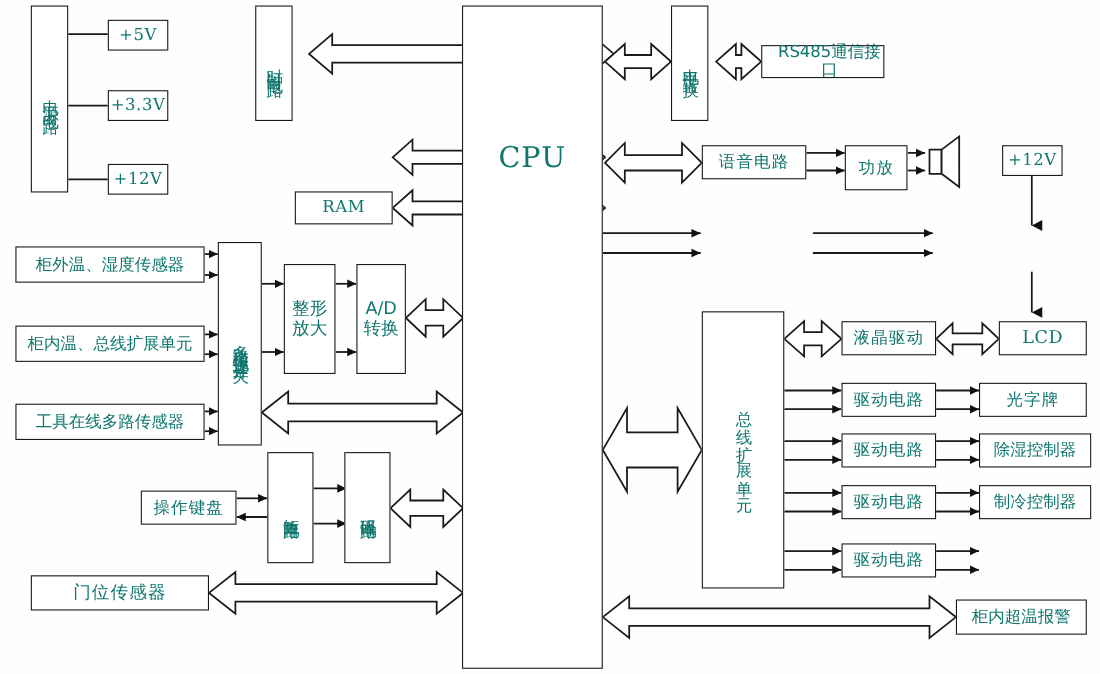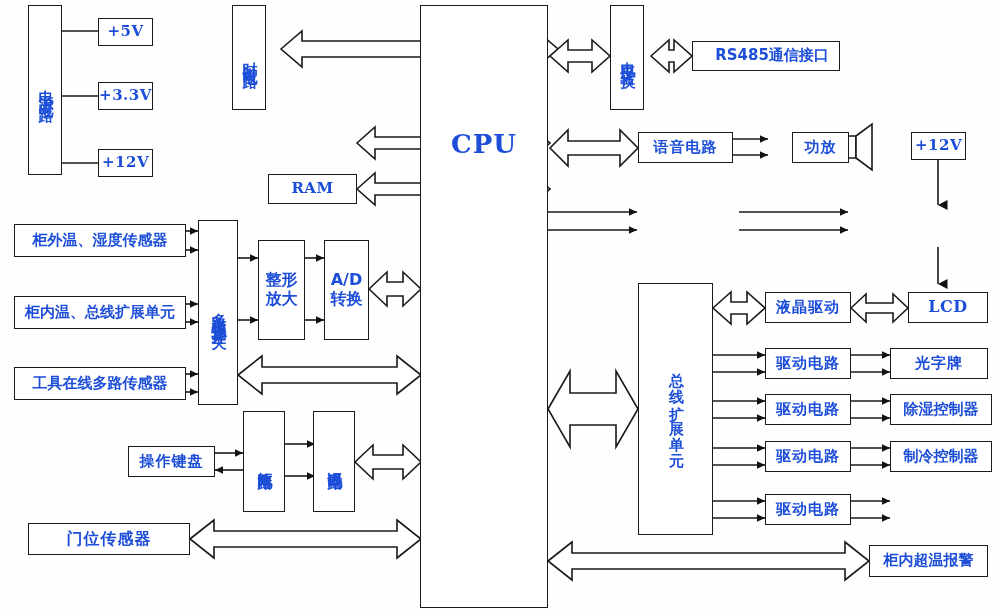--- a/index.html
+++ b/index.html
@@ -12,25 +12,24 @@
   }
   #svgroot{position:absolute;left:0;top:0;width:1000px;height:613px;}
 
   .box{
     position:absolute;
     box-sizing:border-box;
     border:1.6px solid #1a1a1a;
     background:#ffffff;
     display:flex;align-items:center;justify-content:center;
     text-align:center;
-    color:#1d4ed8;
+    color:#0f766e;
     line-height:1.05;
     font-size:15px;
     letter-spacing:0.5px;
-    font-weight:bold;
   }
   .vert{
     writing-mode:vertical-rl;
     text-orientation:upright;
     letter-spacing:6px;
   }
   .vert2{
     writing-mode:vertical-rl;
     text-orientation:upright;
     letter-spacing:2px;
@@ -264,28 +263,28 @@
   </div>
 
   <div class="box cpu" style="left:420px;top:5px;width:128px;height:603px;">
     <span>CPU</span>
   </div>
 
   <div class="box vert" style="left:610px;top:5px;width:34px;height:105px;letter-spacing:4px;">
     <span>电平转换</span>
   </div>
 
-  <div class="box" style="left:692px;top:41px;width:148px;height:30px;font-size:15px;letter-spacing:0px;padding-left:12px;">
+  <div class="box" style="left:692px;top:41px;width:112px;height:30px;font-size:15px;letter-spacing:0px;padding-left:12px;">
     <span>RS485通信接口</span>
   </div>
 
   <div class="box" style="left:638px;top:132px;width:95px;height:31px;letter-spacing:1px;">
     <span>语音电路</span>
   </div>
-  <div class="box" style="left:792px;top:132px;width:57px;height:31px;letter-spacing:1px;">
+  <div class="box" style="left:768px;top:132px;width:57px;height:41px;letter-spacing:1px;">
     <span>功放</span>
   </div>
   <span class="spk" style="left:845px;top:124px;width:30px;height:48px;"></span>
 
 
   <div class="box lat" style="left:911px;top:132px;width:55px;height:28px;font-size:15px;">
     <span>+12V</span>
   </div>
 
 

